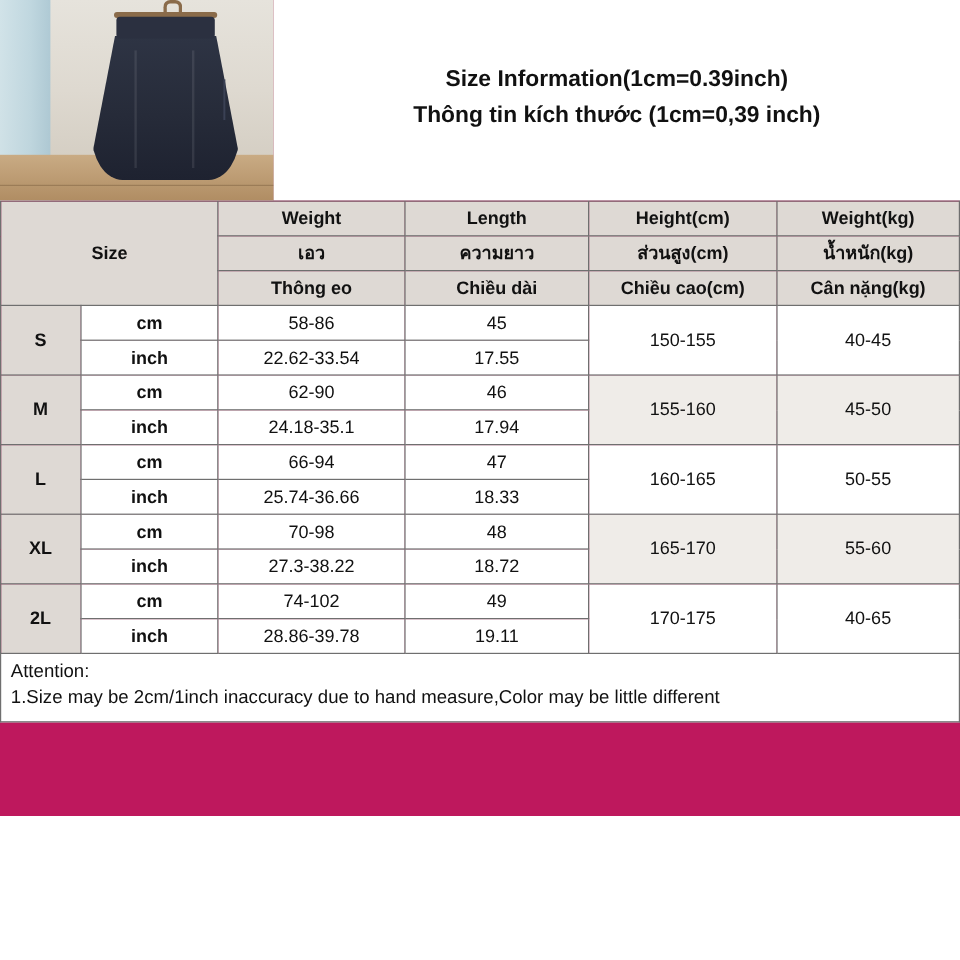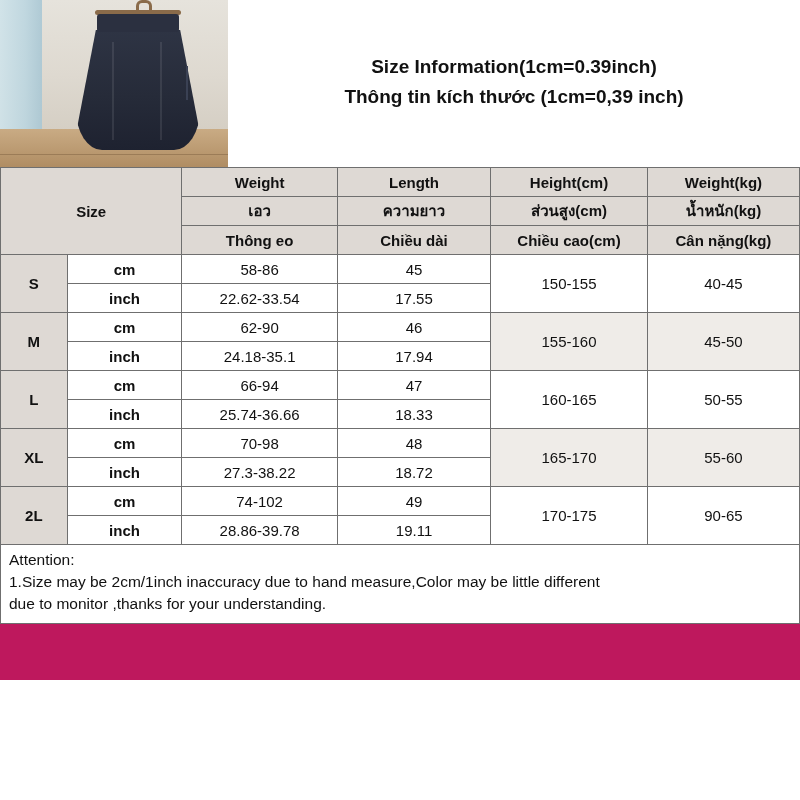--- a/index.html
+++ b/index.html
@@ -297,29 +297,28 @@
         <td class="val">27.3-38.22</td>
         <td class="val">18.72</td>
       </tr>
 
       <tr>
         <td class="sizecell" rowspan="2">2L</td>
         <td class="unitcell">cm</td>
         <td class="val">74-102</td>
         <td class="val">49</td>
         <td class="val" rowspan="2">170-175</td>
-        <td class="val" rowspan="2">90-65</td>
+        <td class="val" rowspan="2">40-65</td>
       </tr>
       <tr>
         <td class="unitcell">inch</td>
         <td class="val">28.86-39.78</td>
         <td class="val">19.11</td>
       </tr>
     </tbody>
   </table>
 
   <div class="attention">
     <div>Attention:</div>
     <div>1.Size may be 2cm/1inch inaccuracy due to hand measure,Color may be little different</div>
-    <div>due to monitor ,thanks for your understanding.</div>
   </div>
 
 </div>
 
 </body></html>

